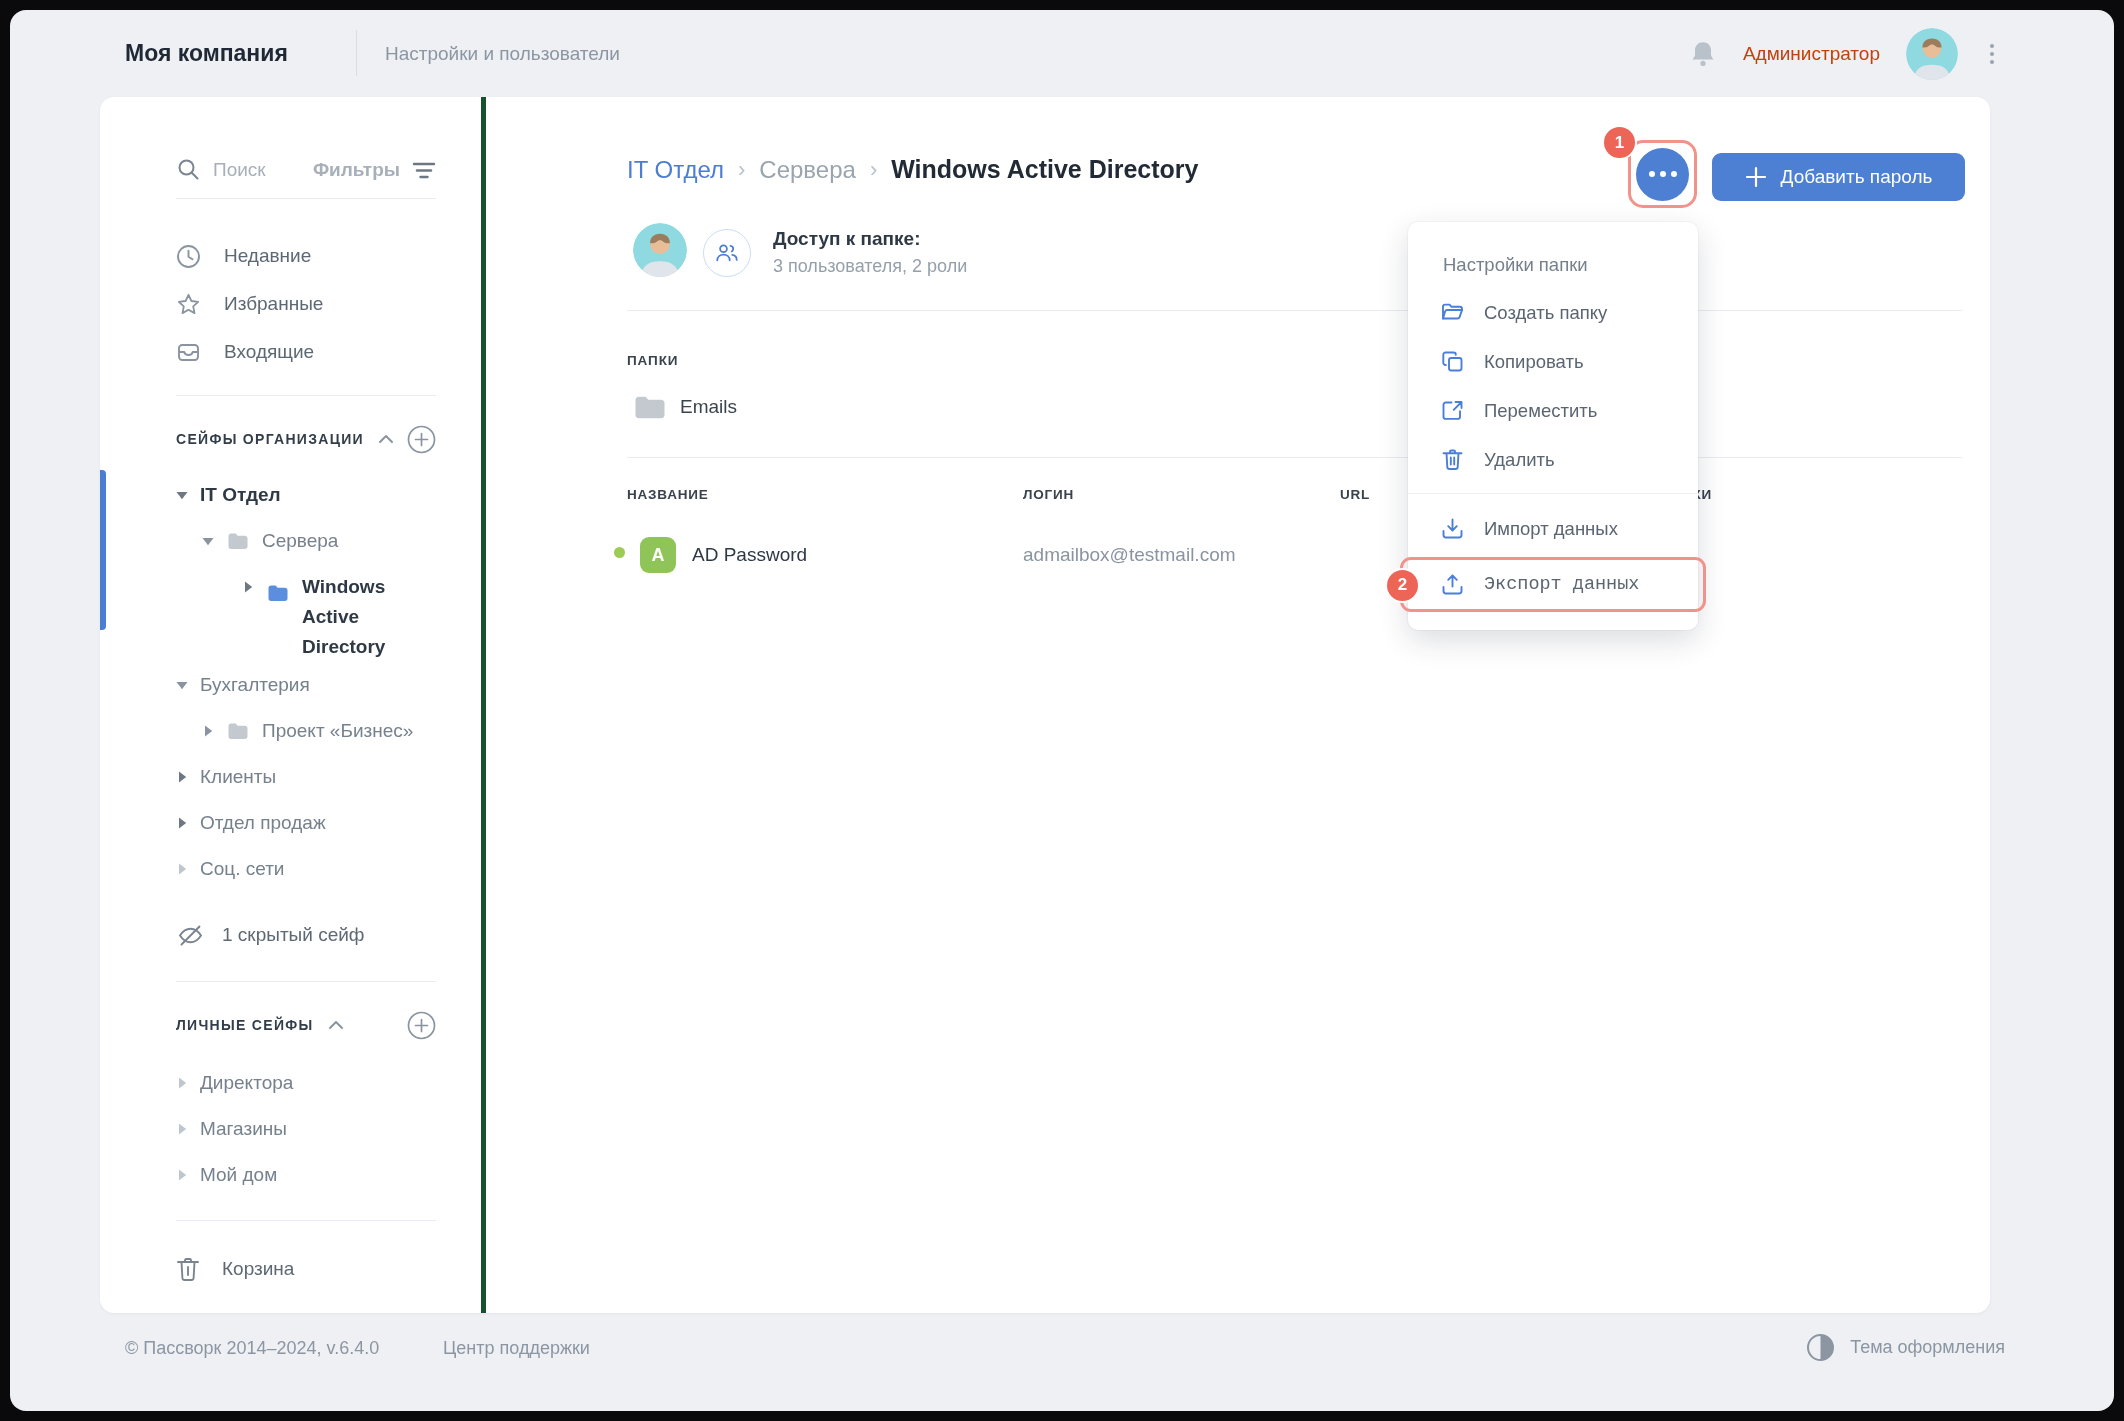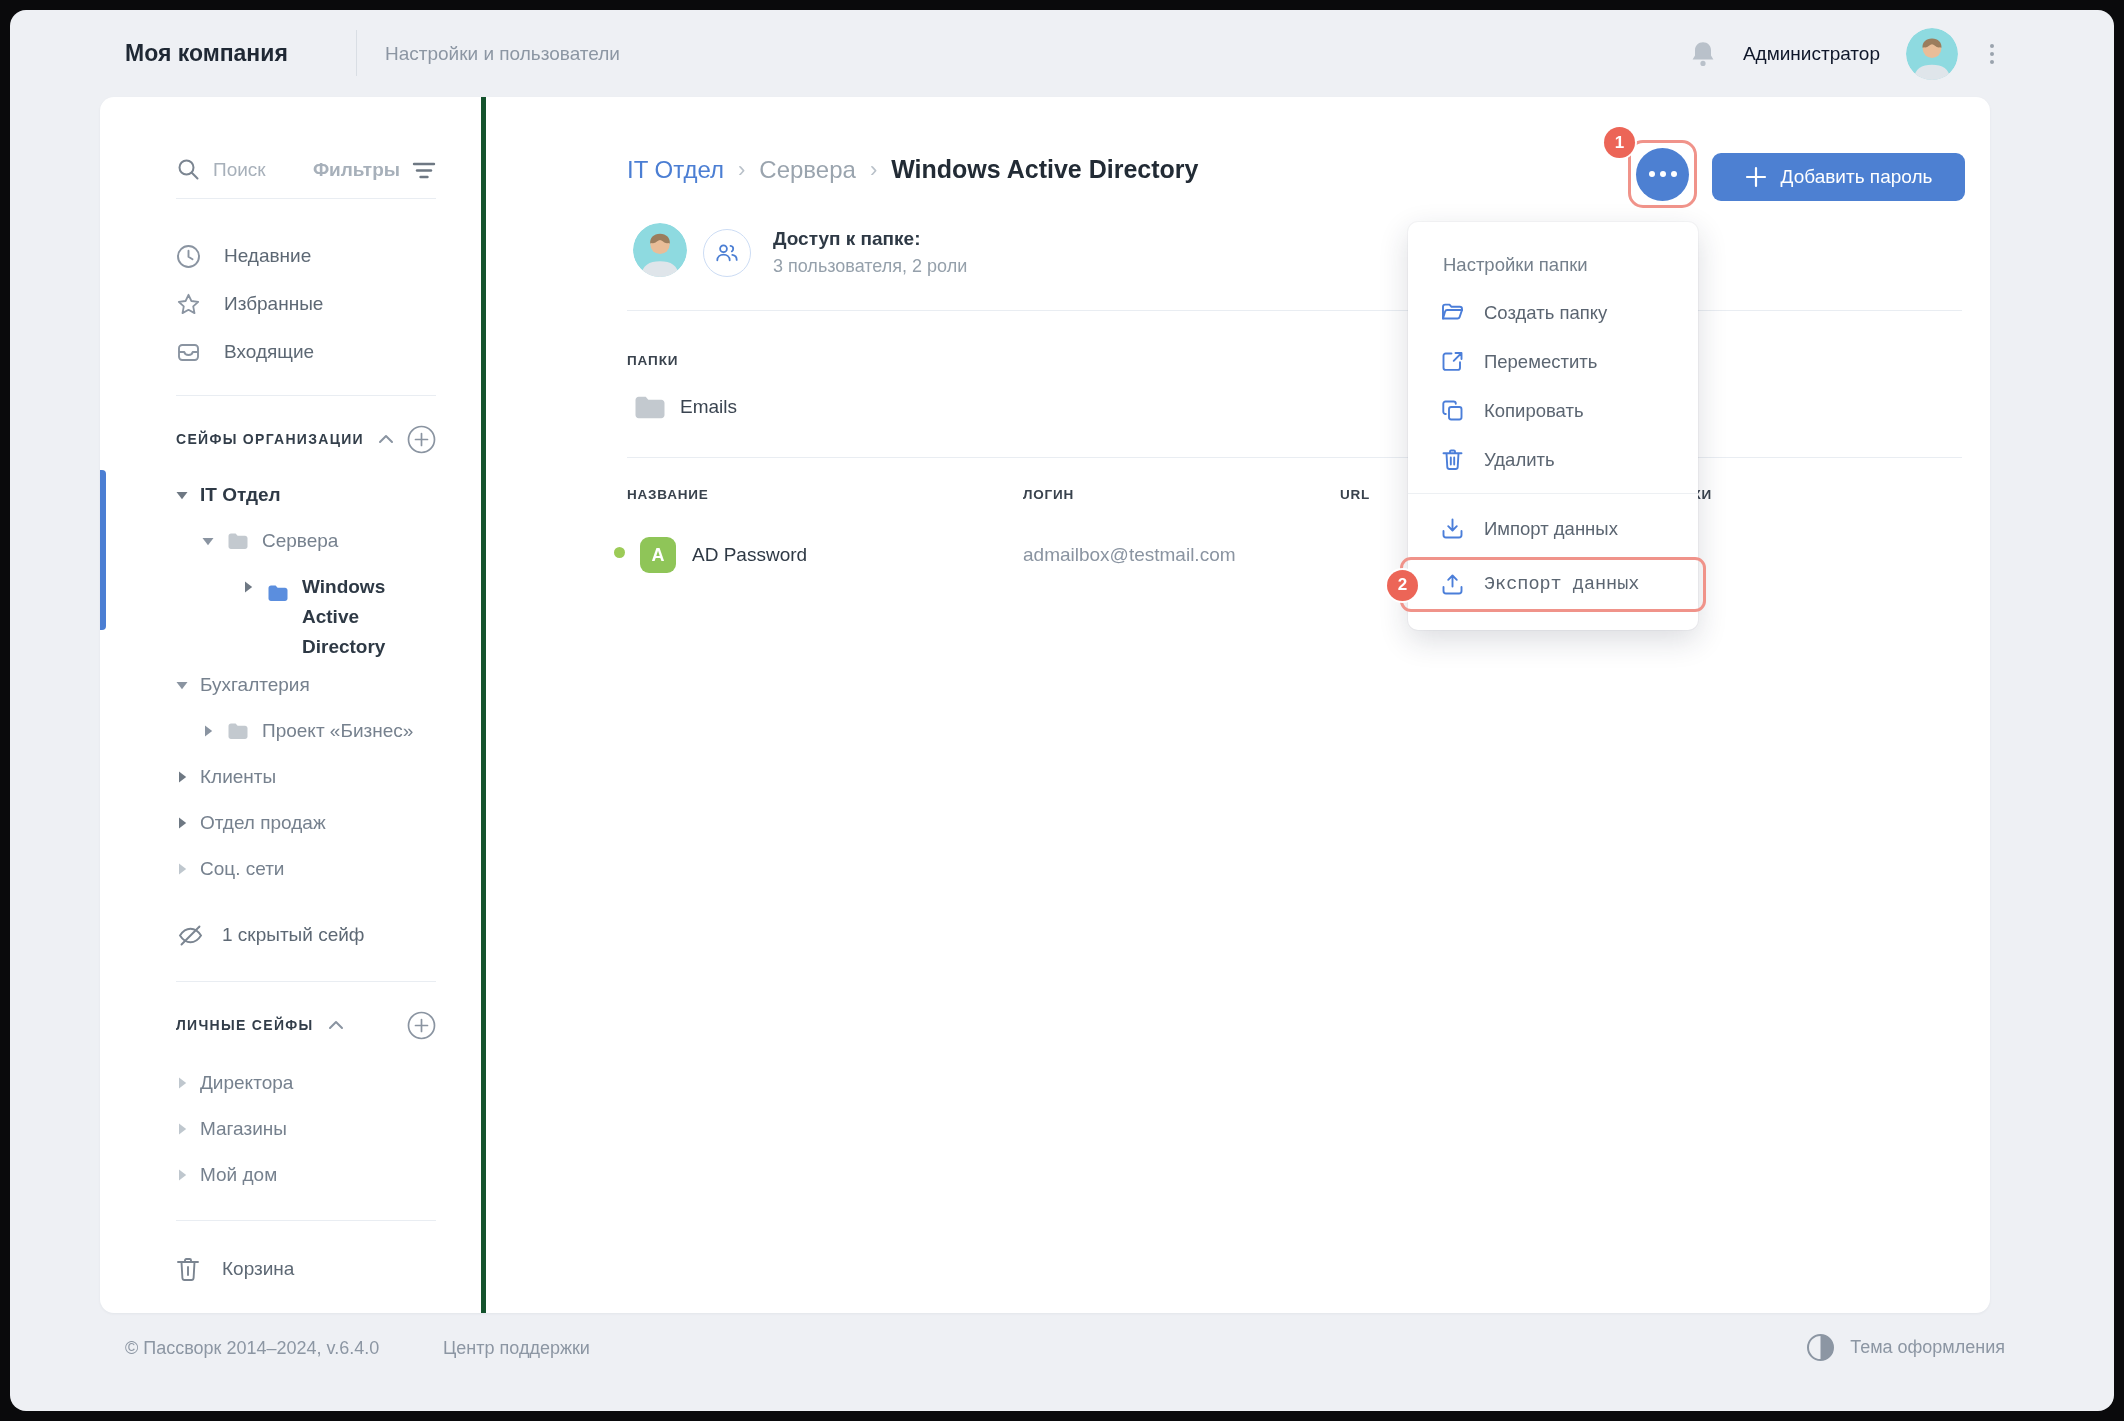--- a/index.html
+++ b/index.html
@@ -14,21 +14,21 @@
     position:absolute; left:10px; top:10px; right:10px; bottom:10px;
     background:#eef0f4; border-radius:16px; overflow:hidden;
   }
   
   .app-header { position:absolute; left:0; top:0; right:0; height:87px; }
   .brand { position:absolute; left:115px; top:30px; font-size:23px; font-weight:700; color:#1f2834; }
   .hdr-sep { position:absolute; left:346px; top:20px; width:1px; height:46px; background:#d9dee4; }
   .hdr-nav { position:absolute; left:375px; top:33px; font-size:19px; color:#8c96a3; cursor:pointer; }
   .hdr-right { position:absolute; right:114px; top:0; height:87px; display:flex; align-items:center; gap:26px; }
   .bell { width:28px; height:30px; }
-  .hdr-user { font-size:19px; color:#0f172a; cursor:pointer; }
+  .hdr-user { font-size:19px; color:#c2410c; cursor:pointer; }
   .avatar { border-radius:50%; overflow:hidden; flex:0 0 auto; display:block; }
   .avatar.small { width:52px; height:52px; }
   .kebab { display:flex; flex-direction:column; gap:4px; padding:6px; cursor:pointer; }
   .kebab i { width:4px; height:4px; border-radius:50%; background:#9aa3ad; }
 
   
   .card {
     position:absolute; left:90px; top:87px; width:1890px; height:1216px;
     background:#ffffff; border-radius:14px;
     box-shadow:0 1px 3px rgba(20,30,50,.05);
@@ -476,31 +476,31 @@
       <div class="menu-header">Настройки папки</div>
       <div class="mitem">
         <svg viewBox="0 0 25 25">
             <path d="M3 18.5V6.8c0-1.2 1-2.2 2.2-2.2h4.3l2 2.2h8.3c1.2 0 2.2 1 2.2 2.2v1.2" fill="none" stroke="#4b7ed9" stroke-width="1.9" stroke-linecap="round" stroke-linejoin="round"></path>
             <path d="M3 18.5l2.1-7c.3-.9 1.1-1.5 2-1.5H22l-2.4 7.1c-.3.9-1.1 1.4-2 1.4H3z" fill="none" stroke="#4b7ed9" stroke-width="1.9" stroke-linejoin="round"></path>
           </svg>
         <span>Создать папку</span>
       </div>
       <div class="mitem">
         <svg viewBox="0 0 25 25">
+            <rect x="9" y="9" width="12.5" height="12.5" rx="2.2" fill="none" stroke="#4b7ed9" stroke-width="1.9"></rect>
+            <path d="M5.8 16H5.5c-1.2 0-2.2-1-2.2-2.2V5.7c0-1.2 1-2.2 2.2-2.2h8.1c1.2 0 2.2 1 2.2 2.2" fill="none" stroke="#4b7ed9" stroke-width="1.9" stroke-linecap="round"></path>
+          </svg>
+        <span>Копировать</span>
+      </div>
+      <div class="mitem">
+        <svg viewBox="0 0 25 25">
             <path d="M11.5 4.5H5.7c-1.2 0-2.2 1-2.2 2.2v12c0 1.2 1 2.2 2.2 2.2h12.1c1.2 0 2.2-1 2.2-2.2v-5.5" fill="none" stroke="#4b7ed9" stroke-width="1.9" stroke-linecap="round"></path>
             <path d="M15.5 4h6v6M21 4.5l-7.3 7.3" fill="none" stroke="#4b7ed9" stroke-width="1.9" stroke-linecap="round" stroke-linejoin="round"></path>
           </svg>
         <span>Переместить</span>
-      </div>
-      <div class="mitem">
-        <svg viewBox="0 0 25 25">
-            <rect x="9" y="9" width="12.5" height="12.5" rx="2.2" fill="none" stroke="#4b7ed9" stroke-width="1.9"></rect>
-            <path d="M5.8 16H5.5c-1.2 0-2.2-1-2.2-2.2V5.7c0-1.2 1-2.2 2.2-2.2h8.1c1.2 0 2.2 1 2.2 2.2" fill="none" stroke="#4b7ed9" stroke-width="1.9" stroke-linecap="round"></path>
-          </svg>
-        <span>Копировать</span>
       </div>
       <div class="mitem">
         <svg viewBox="0 0 25 25">
             <path d="M3.5 6.2h18M10 6.2V4.6c0-.6.5-1.1 1.1-1.1h2.8c.6 0 1.1.5 1.1 1.1v1.6M6.5 6.2l.8 14c.1 1 1 1.8 2 1.8h6.4c1 0 1.9-.8 2-1.8l.8-14" fill="none" stroke="#4b7ed9" stroke-width="1.9" stroke-linecap="round"></path>
             <path d="M10.8 10.5v7M14.2 10.5v7" stroke="#4b7ed9" stroke-width="1.9" stroke-linecap="round"></path>
           </svg>
         <span>Удалить</span>
       </div>
       <div class="menu-div"></div>
       <div class="mitem">

